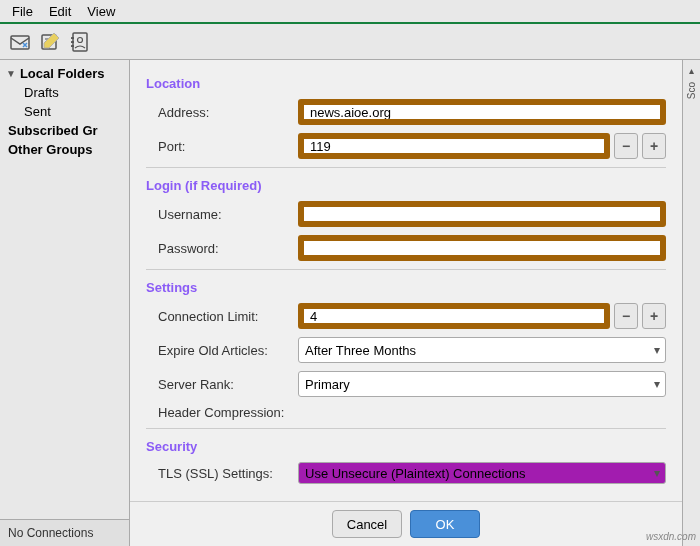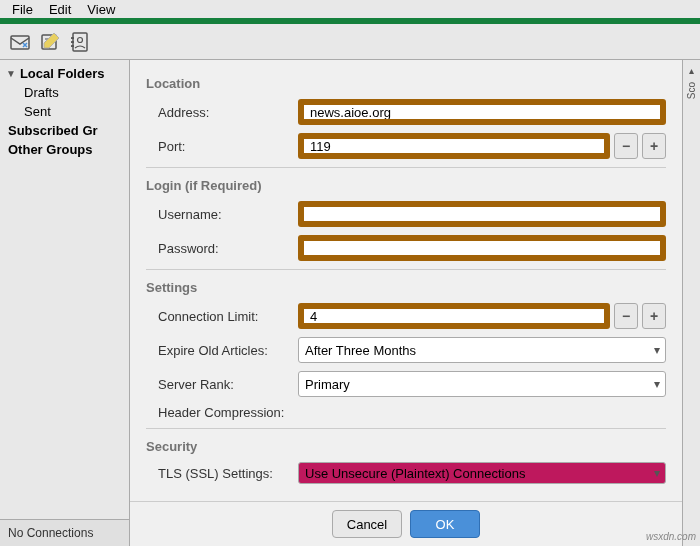--- a/index.html
+++ b/index.html
@@ -10,21 +10,21 @@
       width: 700px;
       height: 546px;
       overflow: hidden;
       display: flex;
       flex-direction: column;
     }
 
     
     .menubar {
       background: #e8e8e8;
-      border-bottom: 6px solid #15803d;
+      border-bottom: 2px solid #15803d;
       display: flex;
       align-items: center;
       padding: 2px 4px;
       height: 24px;
       flex-shrink: 0;
     }
     .menubar-item {
       padding: 2px 8px;
       cursor: pointer;
       font-size: 13px;
@@ -148,21 +148,21 @@
       overflow-y: auto;
       padding: 12px 16px 8px 16px;
     }
 
     
     .section-title {
       font-weight: bold;
       font-size: 13px;
       margin-bottom: 8px;
       margin-top: 4px;
-      color: #737373;
+      color: #8b5cf6;
     }
 
     .form-row {
       display: flex;
       align-items: center;
       margin-bottom: 8px;
       padding-left: 12px;
     }
     .form-label {
       width: 140px;
@@ -265,21 +265,21 @@
       display: flex;
       align-items: center;
     }
     .tls-select-wrapper select {
       width: 100%;
       padding-right: 24px;
       appearance: none;
       -webkit-appearance: none;
       height: 22px;
       border: 1px solid #aaa;
-      background: #be185d;
+      background: #a21caf;
       font-size: 13px;
       border-radius: 3px;
       cursor: pointer;
       outline: none;
       padding-left: 6px;
     }
     .tls-select-wrapper::after {
       content: '▾';
       position: absolute;
       right: 6px;

